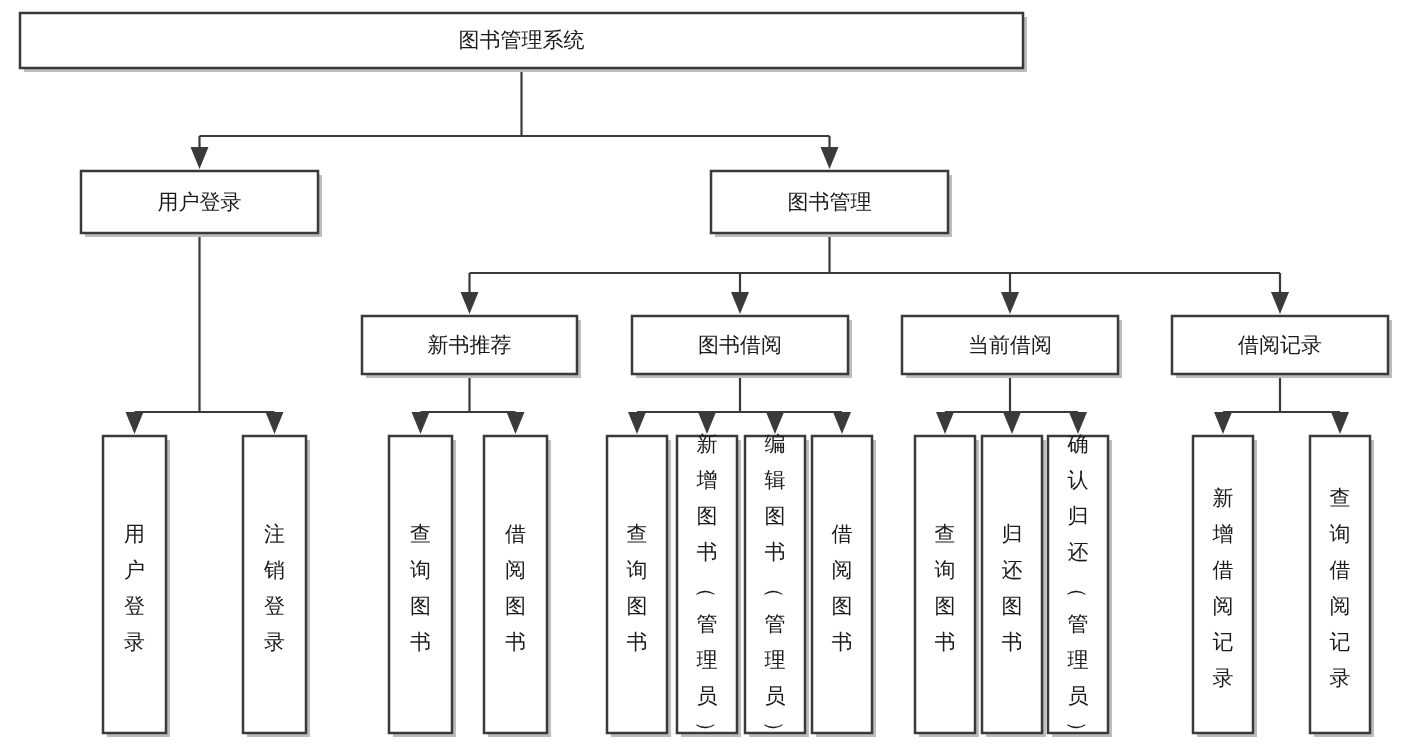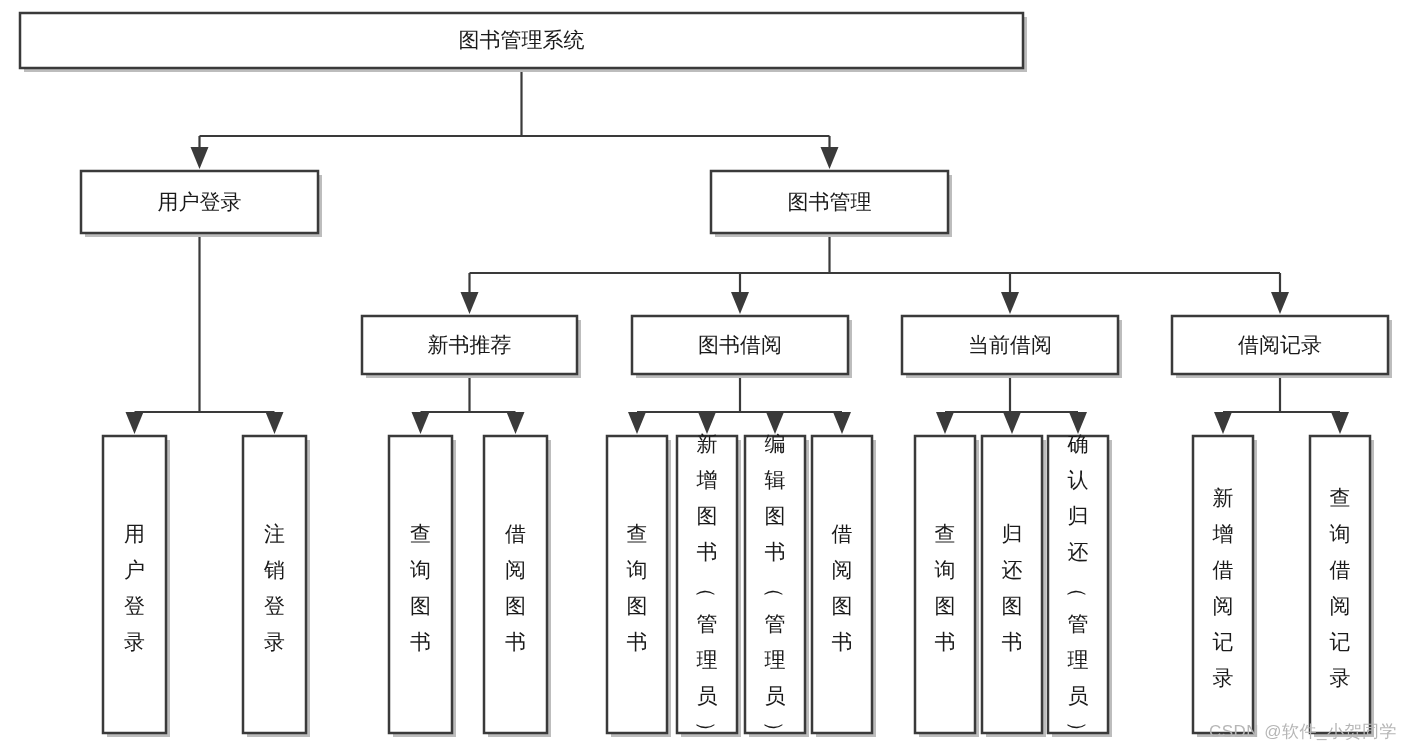--- a/index.html
+++ b/index.html
@@ -303,14 +303,13 @@
       </g>
       <g>
         <text x="1340" y="504.58" class="leaf-label">查</text>
         <text x="1340" y="540.5799999999999" class="leaf-label">询</text>
         <text x="1340" y="576.5799999999999" class="leaf-label">借</text>
         <text x="1340" y="612.5799999999999" class="leaf-label">阅</text>
         <text x="1340" y="648.5799999999999" class="leaf-label">记</text>
         <text x="1340" y="684.5799999999999" class="leaf-label">录</text>
       </g>
     </svg>
-  <div class="watermark">CSDN @软件_小贺同学</div>
 </div>
 
 </body></html>

